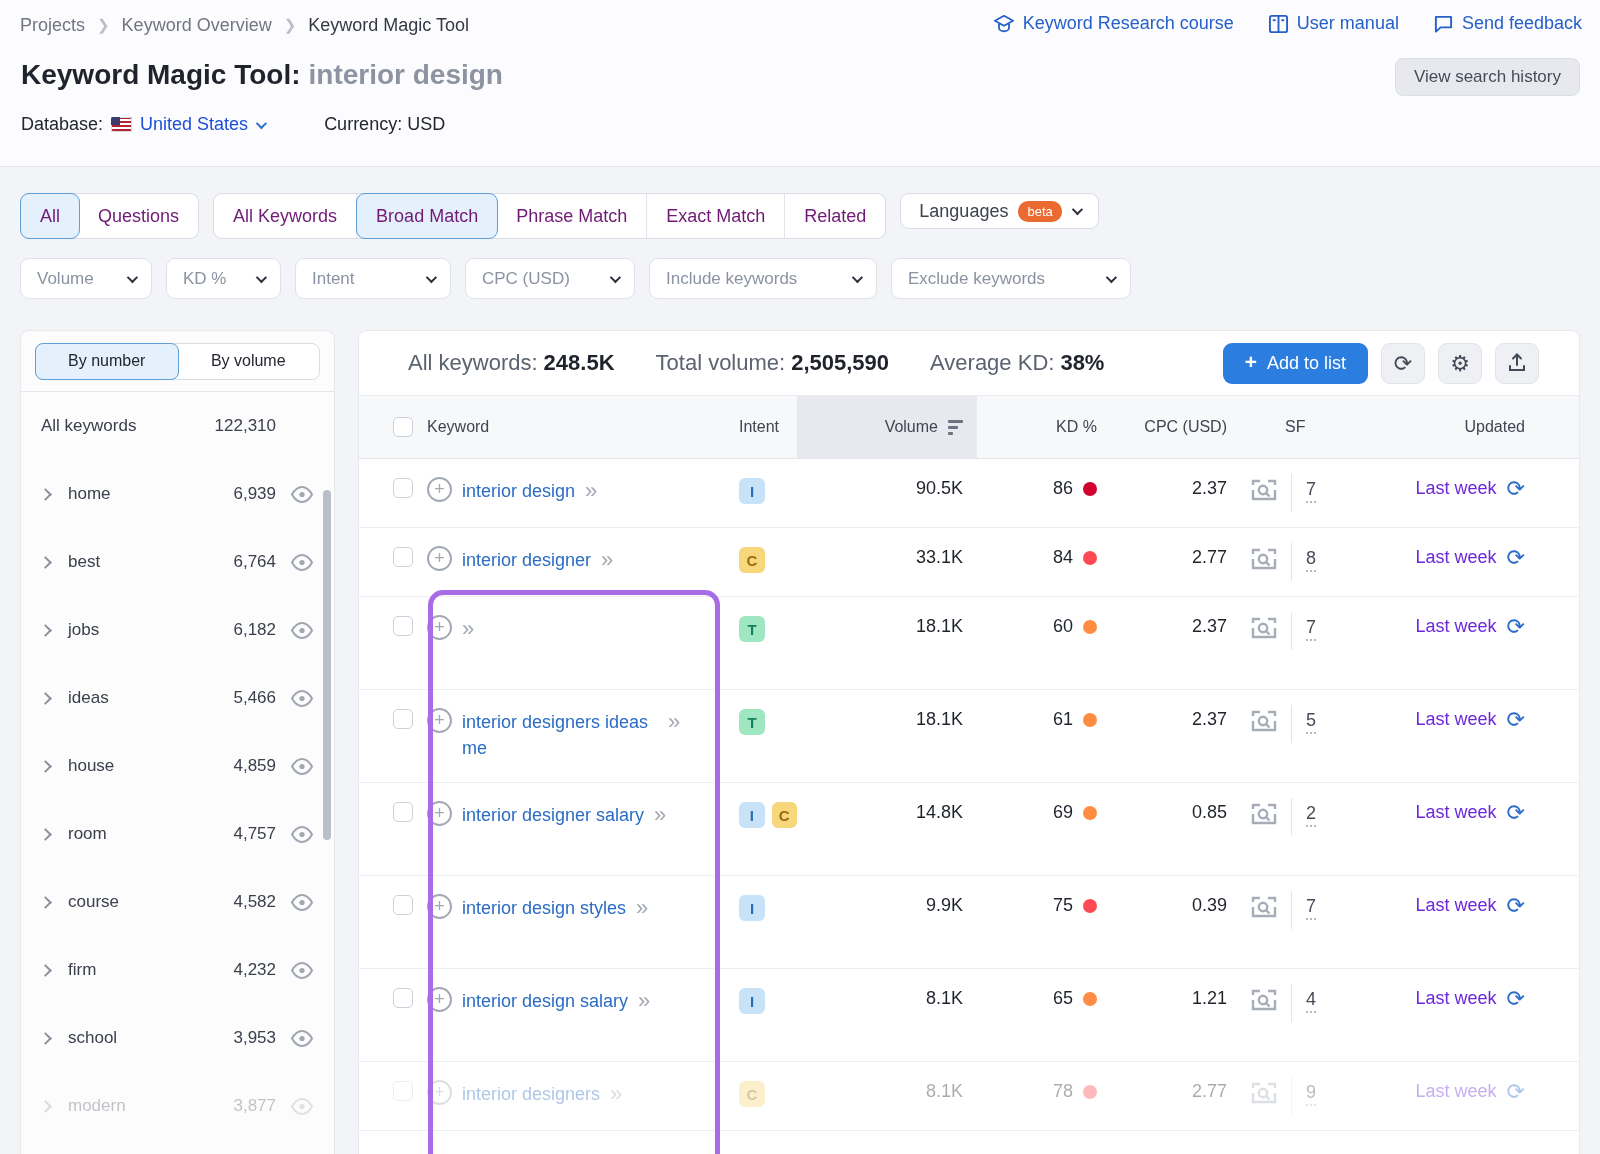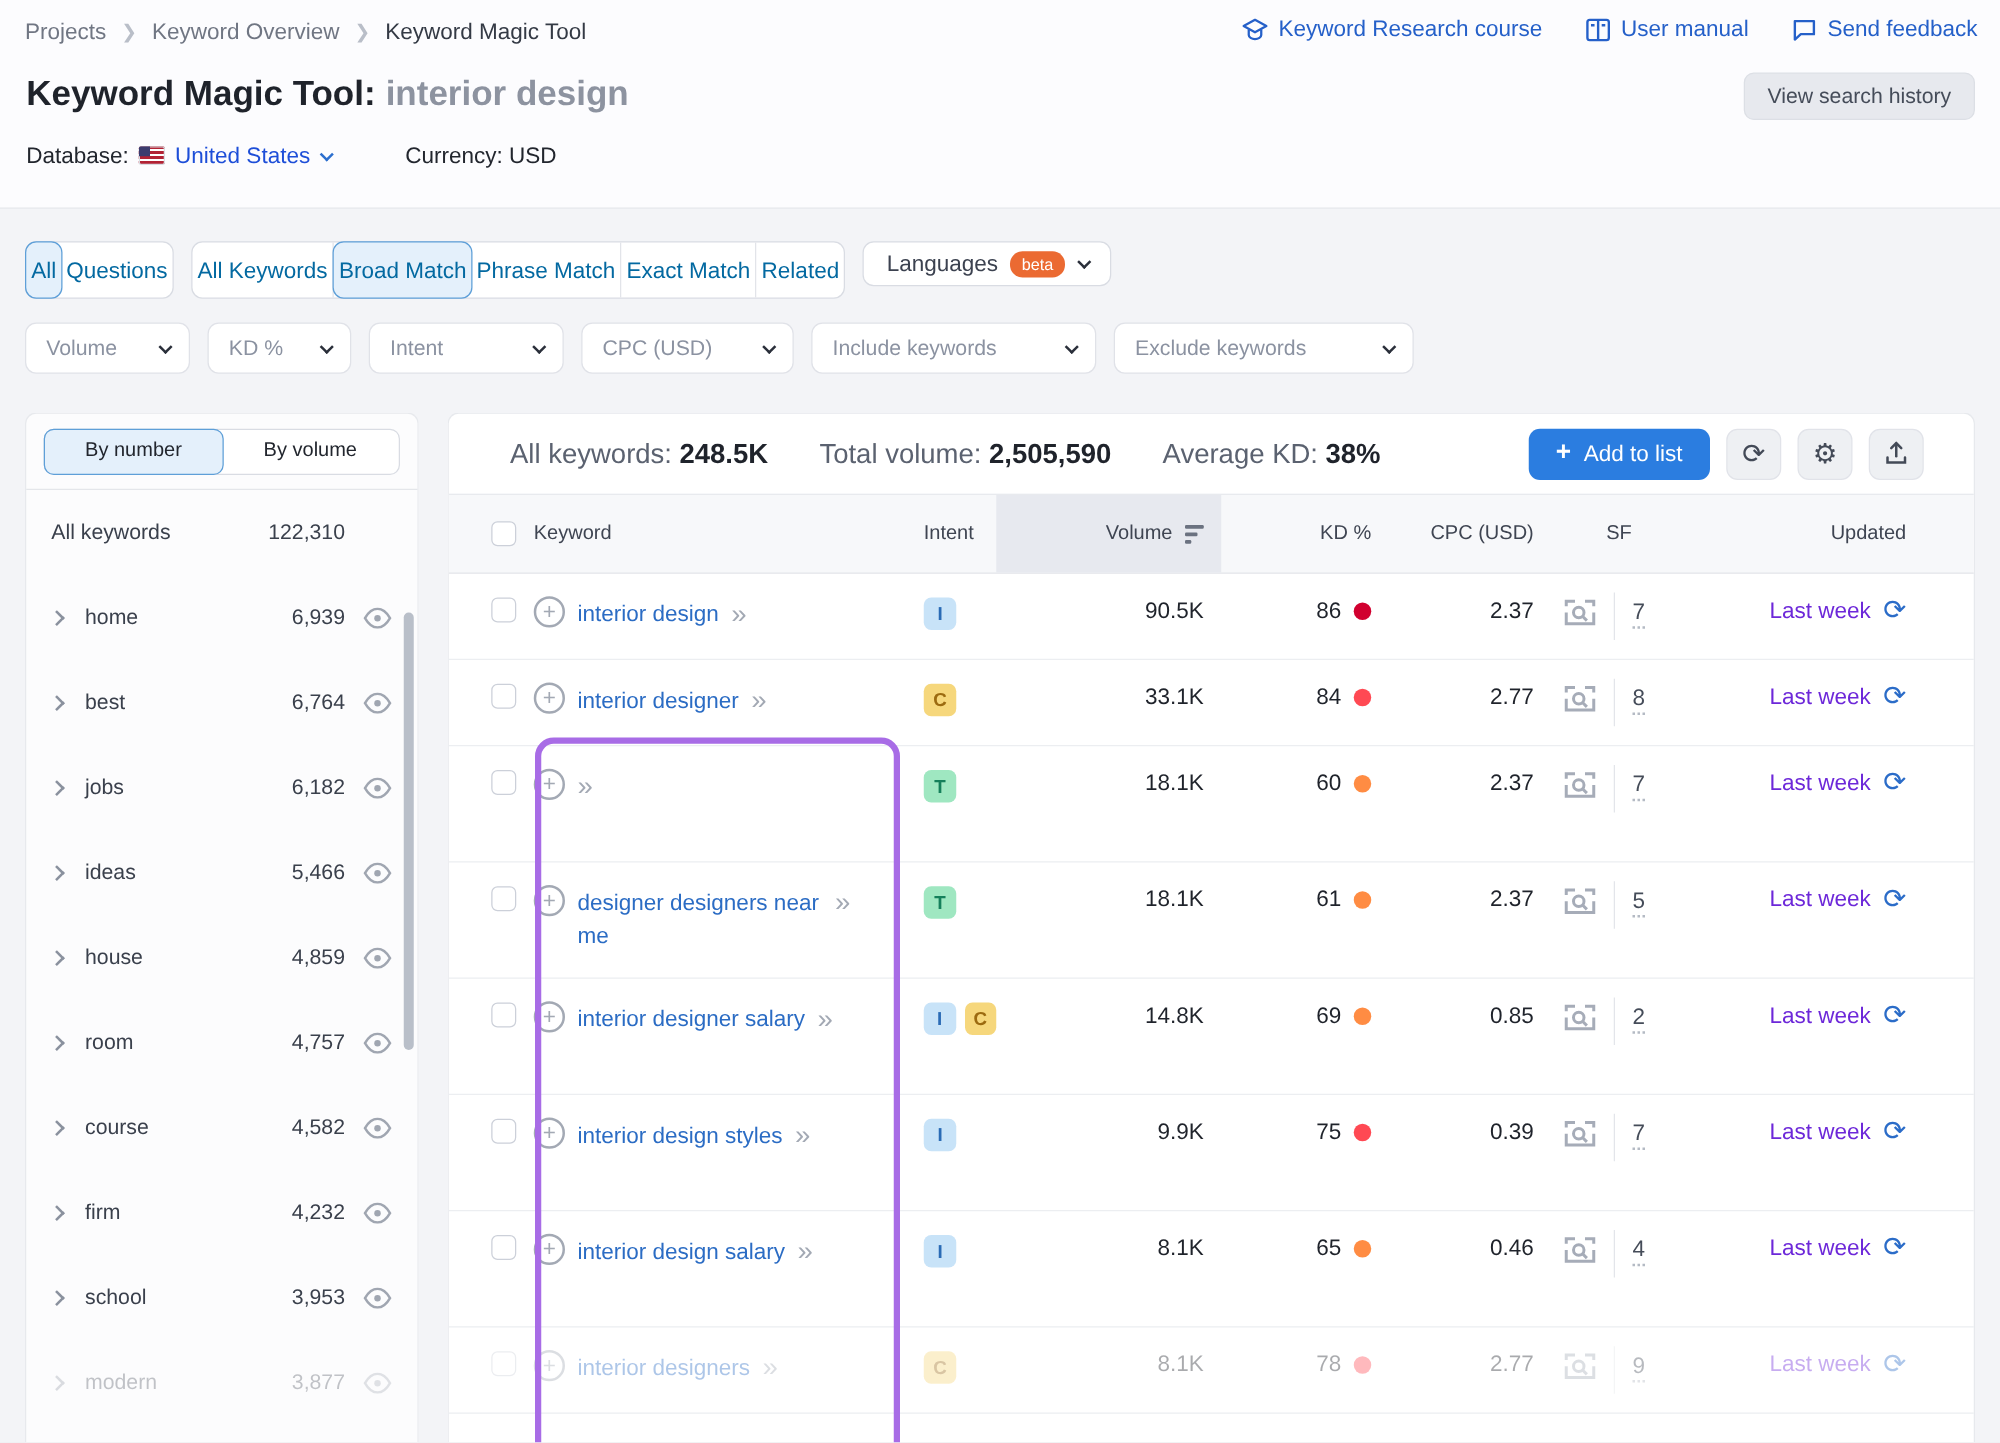--- a/index.html
+++ b/index.html
@@ -33,21 +33,21 @@
   .flag::after { content:""; position:absolute; top:0; left:0; width:9px; height:8px; background:#3c3b6e; }
   .db-value { color:#1d4ed8; }
   .chev { display:inline-block; width:8px; height:8px; border-right:2px solid currentColor;
     border-bottom:2px solid currentColor; transform:rotate(45deg) translateY(-2px); }
   .chev.blue { color:#2c6fce; }
   .chev.dark { color:#2a2f3a; }
   .currency { color:#22262e; margin-left:52px; }
   
   .tabs-row { position:absolute; top:193px; left:20px; display:flex; gap:14px; }
   .tab-group { display:flex; background:#fff; border:1px solid #d9dce3; border-radius:9px; height:46px; }
-  .tab { display:flex; align-items:center; padding:0 4px; font-size:18px; color:#0369a1;
+  .tab { display:flex; align-items:center; padding:0 19px; font-size:18px; color:#701a75;
     border-right:1px solid #e2e4e9; position:relative; }
   .tab:last-child { border-right:none; }
   .tab.selected { background:#e4f0fb; border:1px solid #5e9fd8; border-radius:9px;
     margin:-1px; z-index:2; }
   .lang-btn { display:flex; align-items:center; gap:10px; background:#fff; border:1px solid #d9dce3;
     border-radius:9px; height:36px; padding:0 18px; font-size:18px; color:#3c4250; }
   .beta-pill { background:#eb6a32; color:#fff; font-size:13px; padding:3px 9px; border-radius:10px; }
   
   .filters-row { position:absolute; top:258px; left:20px; display:flex; gap:14px; }
   .filter-btn { display:flex; align-items:center; gap:14px; background:#fff; border:1px solid #e0e2e8;
@@ -526,21 +526,21 @@
             <span class="row-refresh">⟳</span>
           </span>
       </div>
 
       <div class="row h2">
         <span class="c-check">
             <span class="checkbox"></span>
           </span>
         <span class="c-kw kw-cell">
           <span class="plus-circle">+</span>
-          <span class="kw-link">designer designers near me</span>
+          <span class="kw-link">interior designers ideas me</span>
           <span class="dbl-chev">»</span>
         </span>
         <span class="c-intent">
             <span class="badge b-t">T</span>
           </span>
         <span class="c-vol cell">18.1K</span>
         <span class="c-kd">
             <span>61</span>
             <span class="kd-dot" style="background-color: rgb(255, 140, 67);"></span>
           </span>
@@ -643,21 +643,21 @@
           <span class="dbl-chev">»</span>
         </span>
         <span class="c-intent">
             <span class="badge b-i">I</span>
           </span>
         <span class="c-vol cell">8.1K</span>
         <span class="c-kd">
             <span>65</span>
             <span class="kd-dot" style="background-color: rgb(255, 140, 67);"></span>
           </span>
-        <span class="c-cpc">0.46</span>
+        <span class="c-cpc">1.21</span>
         <span class="c-sf serp-group">
           <svg class="serp-icon" width="26" height="24" viewBox="0 0 26 24" fill="none" stroke="#a6acb8" stroke-width="2.4">
               <path d="M2 7 V3 H9"></path>
               <path d="M24 7 V3 H17"></path>
               <path d="M2 12 V21 H24 V12"></path>
               <circle cx="12" cy="12" r="4.2"></circle>
               <line x1="15" y1="15" x2="18.5" y2="18.5"></line>
             </svg>
           <span class="sf-divider"></span>
           <span class="sf-num">4</span>

